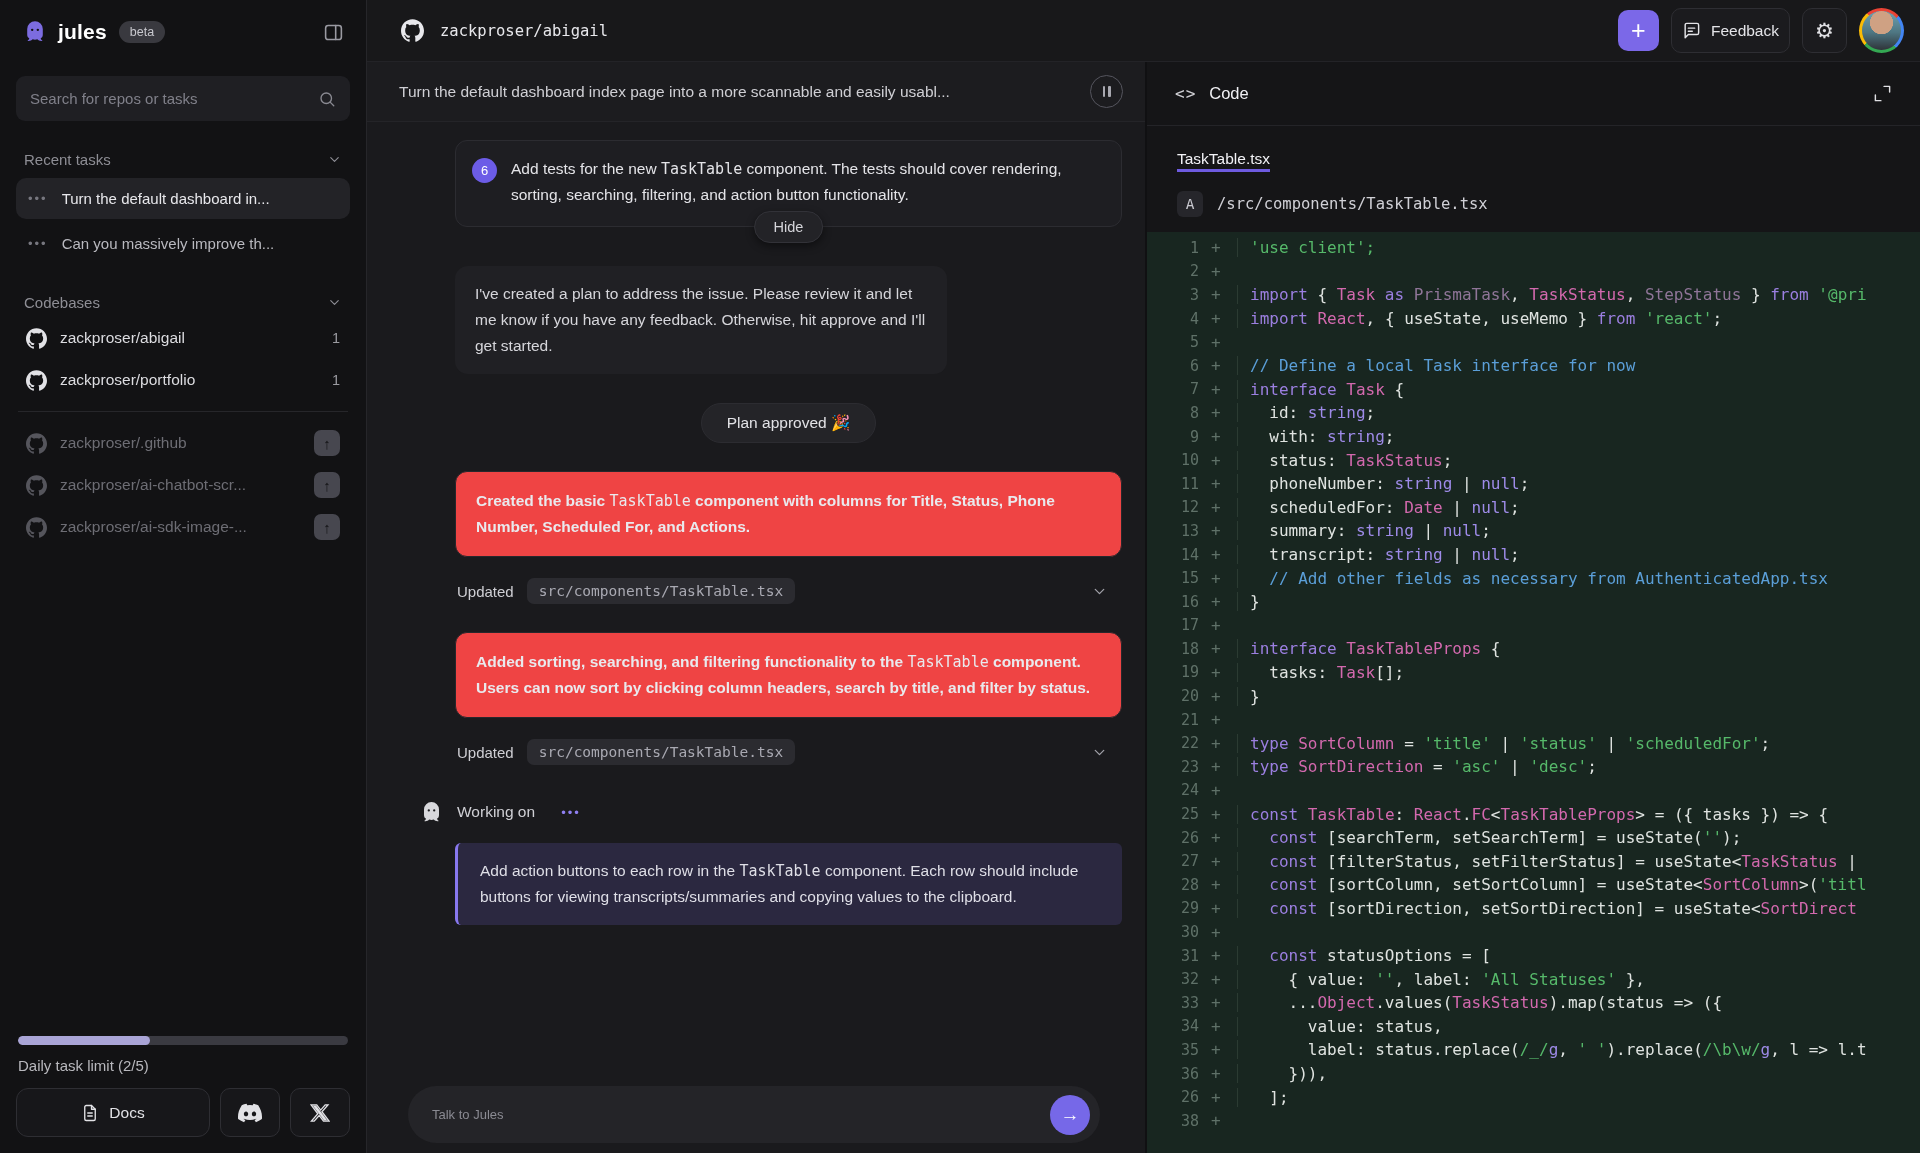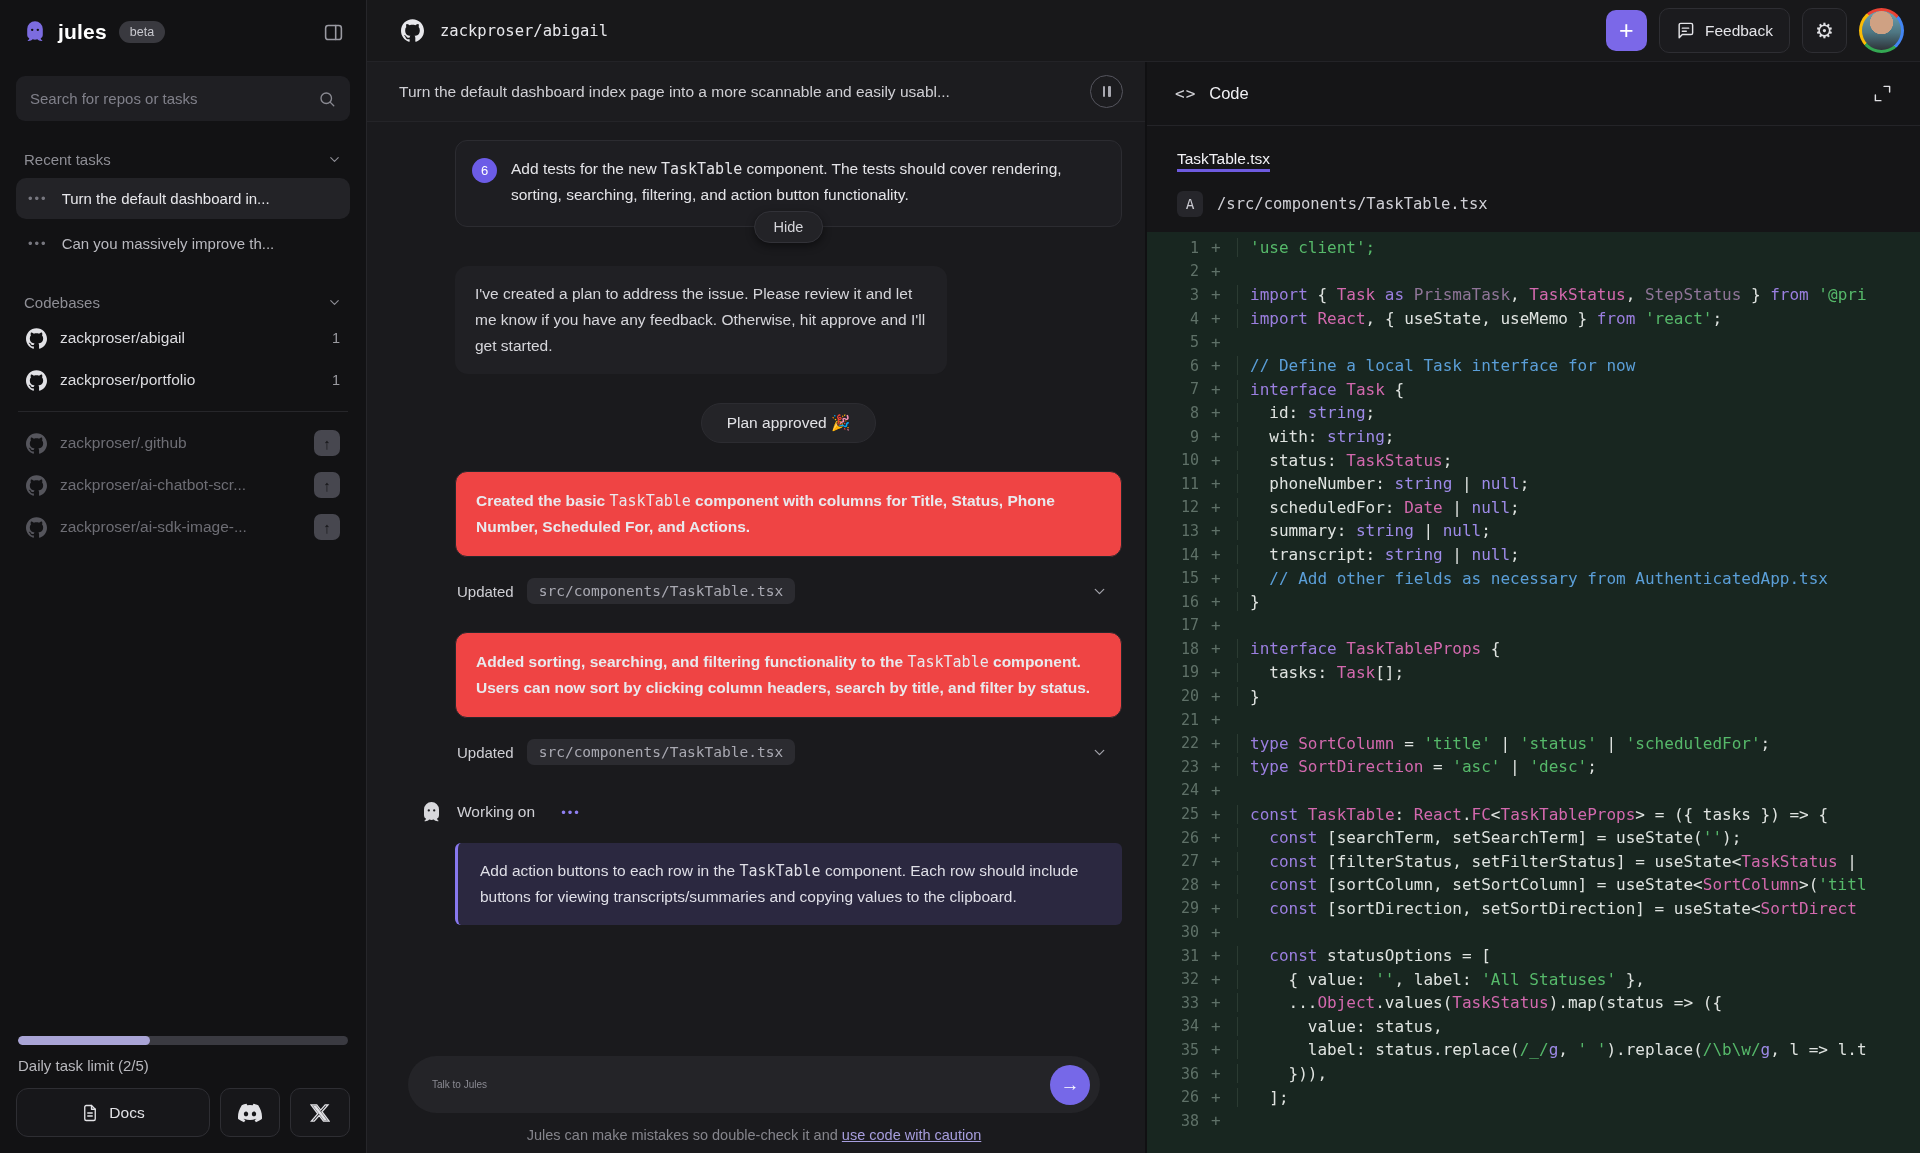--- a/index.html
+++ b/index.html
@@ -38,21 +38,21 @@
   .docs-btn { flex:1; height:49px; border:1px solid #2e2e33; border-radius:12px; display:flex; align-items:center; justify-content:center; gap:10px; color:#e2e2e6; font-size:15.5px; cursor:pointer; background:#17171a; }
   .icon-btn-sq { width:60px; height:49px; border:1px solid #2e2e33; border-radius:10px; display:flex; align-items:center; justify-content:center; cursor:pointer; background:#17171a; color:#d8d8dc; }
 
   
   .main { flex:1; display:flex; flex-direction:column; height:100%; background:#18181a; min-width:0; }
   .topbar { height:62px; display:flex; align-items:center; padding:0 16px 0 34px; border-bottom:1px solid #232327; background:#18181a; }
   .topbar .gh { width:23px; height:23px; fill:#e8e8ec; margin-right:16px; }
   .topbar-title { font-size:15.5px; color:#e8e8ec; }
   .topbar-right { margin-left:auto; display:flex; align-items:center; gap:12px; }
   .plus-btn { width:41px; height:41px; border-radius:10px; background:#7b68e8; color:#fff; font-size:25px; display:flex; align-items:center; justify-content:center; cursor:pointer; font-weight:400; }
-  .feedback-btn { height:45px; border:1px solid #2e2e33; border-radius:10px; display:flex; align-items:center; gap:10px; padding:0 16px; font-size:15.5px; color:#e4e4e8; cursor:pointer; background:#1b1b1e; }
+  .feedback-btn { height:45px; border:1px solid #2e2e33; border-radius:10px; display:flex; align-items:center; gap:10px; padding:0 10px; font-size:15.5px; color:#e4e4e8; cursor:pointer; background:#1b1b1e; }
   .gear-btn { width:45px; height:45px; border:1px solid #2e2e33; border-radius:10px; display:flex; align-items:center; justify-content:center; cursor:pointer; background:#1b1b1e; font-family:"DejaVu Sans", sans-serif; font-size:21px; color:#e0e0e4; }
   .avatar { width:45px; height:45px; border-radius:50%; padding:3px; background:conic-gradient(from -40deg,#ea4335 0 25%,#4285f4 25% 50%,#34a853 50% 75%,#fbbc05 75% 100%); cursor:pointer; }
   .avatar-inner { width:100%; height:100%; border-radius:50%; background:radial-gradient(circle at 50% 30%, #cfa183 0 34%, transparent 35%), linear-gradient(180deg,#6fa3b4 0%,#4e7682 55%,#2f3439 100%); }
 
   .content-row { flex:1; display:flex; min-height:0; }
 
   
   .chat-panel { width:778px; min-width:778px; display:flex; flex-direction:column; background:#1a1a1d; }
   .chat-header { height:60px; display:flex; align-items:center; padding:0 22px 0 32px; border-bottom:1px solid #242428; background:#1c1c1f; }
   .chat-header-title { font-size:15.5px; color:#cfcfd4; white-space:nowrap; overflow:hidden; }
@@ -72,21 +72,21 @@
   .file-chip { background:#2b2b30; border-radius:7px; padding:5px 12px; font-size:14.5px; color:#a9a9b2; cursor:pointer; }
   .updated-row .chev { margin-left:auto; margin-right:14px; color:#a0a0a8; cursor:pointer; }
   .working-row { margin-top:38px; display:flex; align-items:center; position:relative; }
   .working-avatar { position:absolute; left:-36px; width:25px; height:25px; }
   .working-label { font-size:15.5px; color:#d0d0d5; margin-left:2px;text-align:center; }
   .working-dots { margin-left:26px; color:#8f7ff0; font-size:13px; letter-spacing:2px; }
   .quote-block { margin-top:22px; background:#2b2840; border-left:3px solid #8878ee; border-radius:6px; padding:15px 22px; }
   .quote-text { font-size:15.5px; line-height:26px; color:#dfdfe7; }
   .chat-bottom { padding:0 45px 10px 41px; }
   .talk-input { height:57px; background:#242428; border-radius:29px; display:flex; align-items:center; padding:0 10px 0 24px; }
-  .talk-input input { flex:1; background:transparent; border:none; outline:none; color:#d8d8dc; font-size:10px; font-family:inherit; }
+  .talk-input input { flex:1; background:transparent; border:none; outline:none; color:#d8d8dc; font-size:13px; font-family:inherit; }
   .talk-input input::placeholder { color:#8a8a92; }
   .send-btn { width:40px; height:40px; min-width:40px; border-radius:50%; background:#7668e8; color:#fff; display:flex; align-items:center; justify-content:center; font-size:19px; cursor:pointer; }
   .disclaimer { text-align:center; font-size:14.5px; color:#85858c; margin-top:14px; }
   .disclaimer a { color:#a79ede; text-decoration:underline; cursor:pointer; }
 
   
   .code-panel { flex:1; min-width:0; display:flex; flex-direction:column; background:#151517; border-left:2px solid #101012; }
   .code-header { height:64px; display:flex; align-items:center; padding:0 28px; border-bottom:1px solid #242428; }
   .code-header .code-icon { font-size:16px; color:#cfcfd4; margin-right:13px; letter-spacing:1px; }
   .code-header-title { font-size:16.5px; color:#f0f0f4; }
@@ -302,23 +302,20 @@
 
         <div class="quote-block">
           <span class="quote-text"><span>Add action buttons to each row in the </span><span class="mono">TaskTable</span><span> component. Each row should include buttons for viewing transcripts/summaries and copying values to the clipboard.</span></span>
         </div>
       </div>
 
       <div class="chat-bottom">
         <div class="talk-input">
           <input placeholder="Talk to Jules" style="">
           <span class="send-btn">→</span>
-        </div>
-        <div class="disclaimer">
-          <span>Jules can make mistakes so double-check it and </span><a>use code with caution</a>
         </div>
       </div>
     </section>
 
     <section class="code-panel">
       <div class="code-header">
         <span class="code-icon mono">&lt;&gt;</span>
         <span class="code-header-title">Code</span>
         <span class="expand-btn">
           <svg class="stroke-ic" width="19" height="19" viewBox="0 0 24 24">

